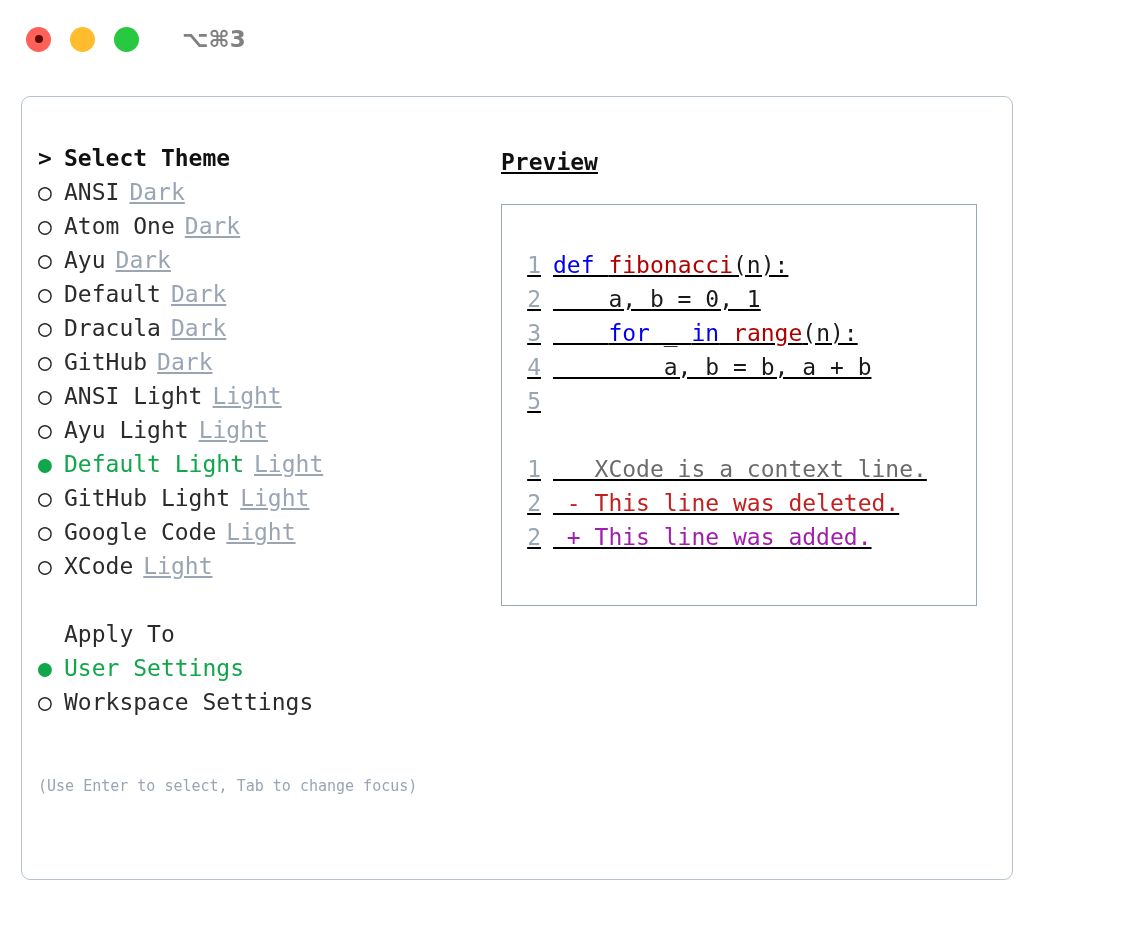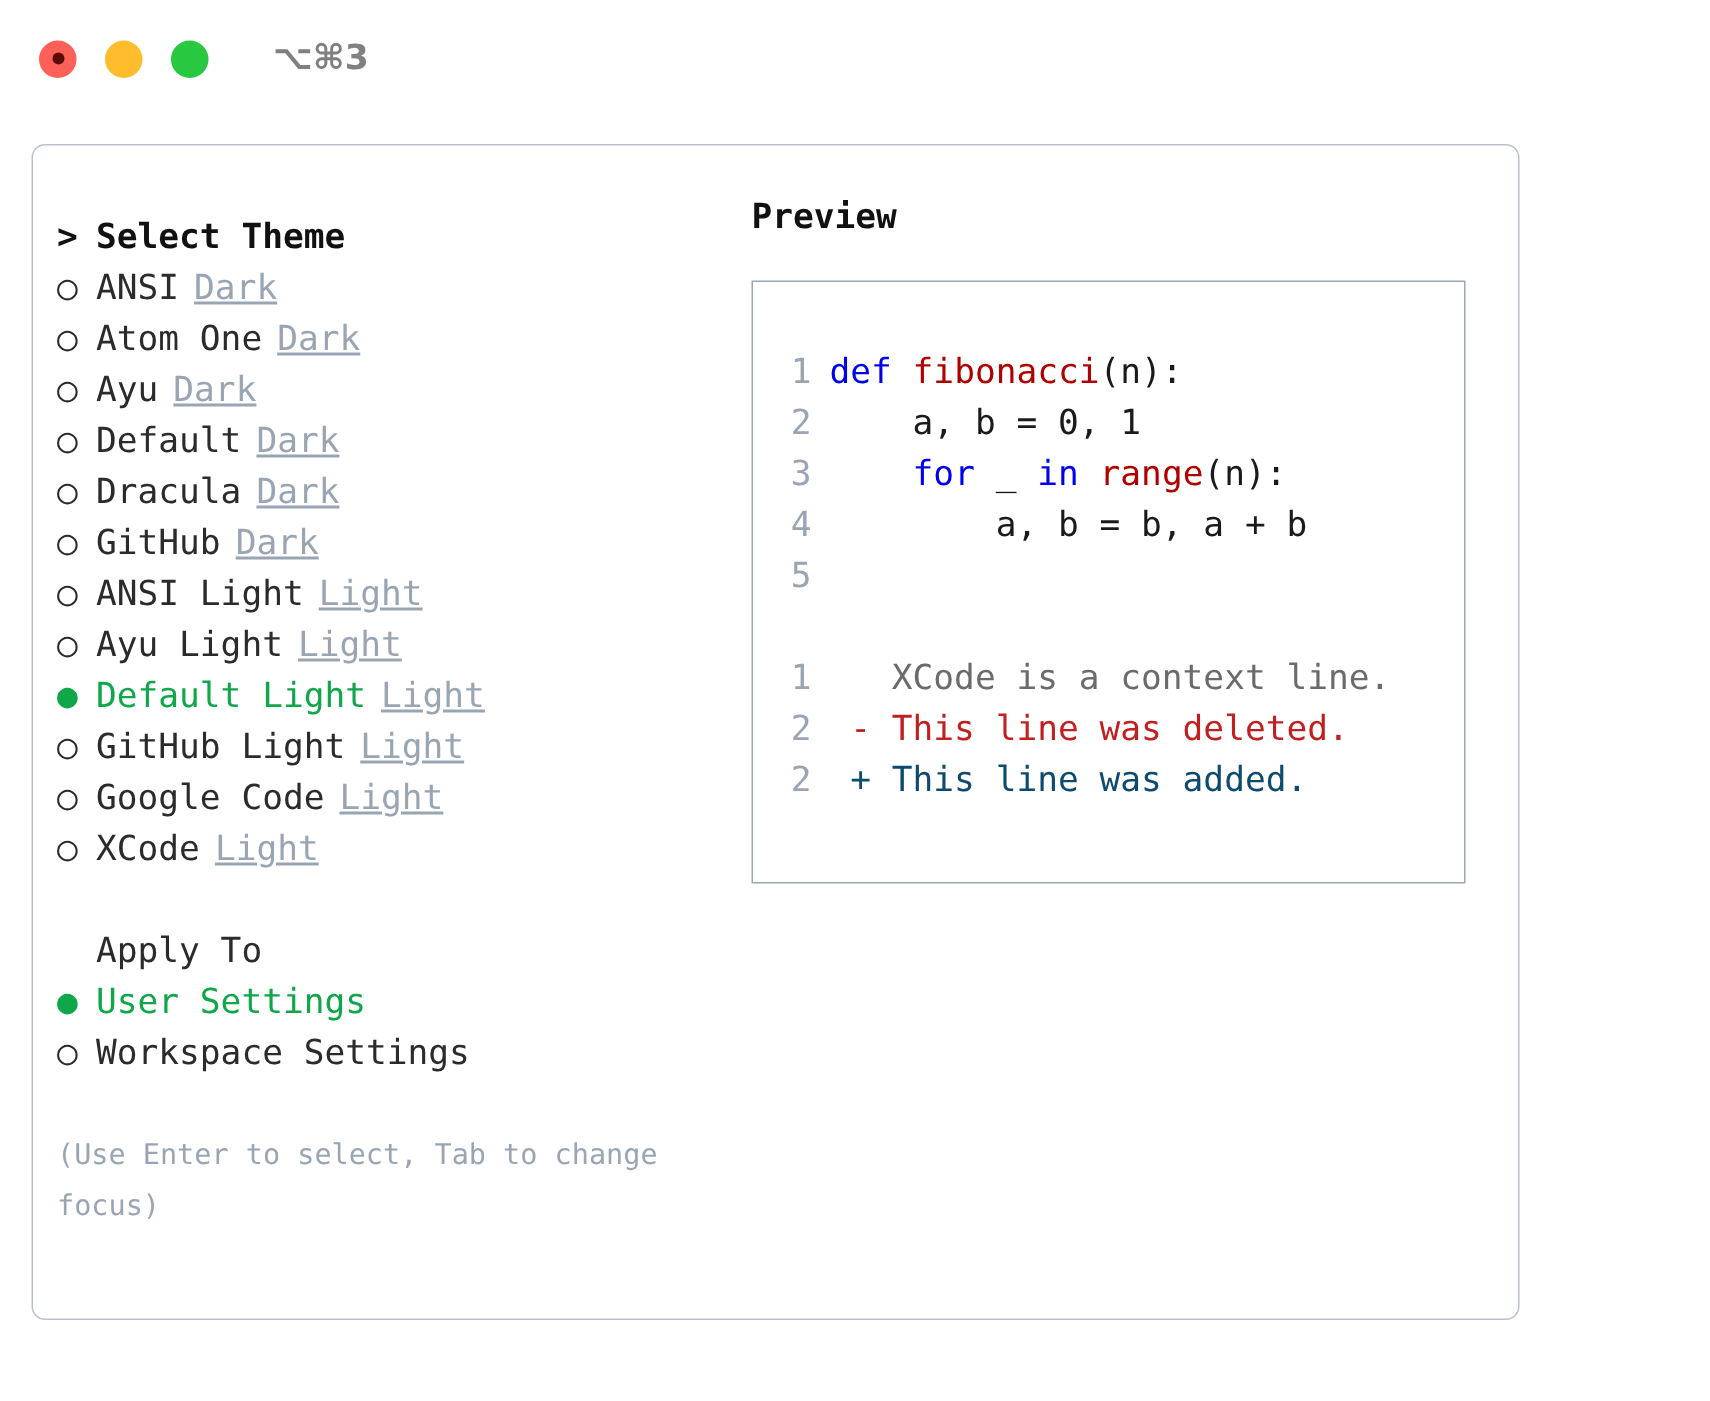--- a/index.html
+++ b/index.html
@@ -121,33 +121,34 @@
   .badge {
     color: #9aa5b4;
     margin-left: 10px;
     text-decoration: underline;
   }
 
   #apply-title-row { margin-top: 34px; }
   #apply-title-row .label { color: #2b2b2b; }
 
   #hint {
-    margin-top: 30px;
+    margin-top: 46px;
     width: 410px;
     color: #9aa5b4;
-    font-size: 19px;
+    font-size: 15px;
     line-height: 34px;
   }
 
   
   #right-col {
     position: absolute;
     left: 479px;
-    top: 31px;
+    top: 48px;
     width: 490px;
+    text-decoration: underline;
   }
   #preview-title {
     font-size: 23px;
     font-weight: bold;
     color: #111111;
     height: 34px;
     line-height: 34px;
   }
   #preview-box {
     margin-top: 25px;
@@ -174,21 +175,21 @@
     margin-right: 12px;
   }
   .code-text { color: #1a1a1a; }
   .spacer { height: 34px; }
 
   .tok-kw   { color: #0000ee; }
   .tok-fn   { color: #b10000; }
   .tok-plain{ color: #1a1a1a; }
   .diff-ctx { color: #6b6b6b; }
   .diff-del { color: #c22020; }
-  .diff-add { color: #0c4a6e; }
+  .diff-add { color: #a21caf; }
 </style>
 </head>
 <body>
 
 <div id="window">
 
   <div id="titlebar">
     <div class="lights">
       <span class="light red">
         <span class="dot"></span>

